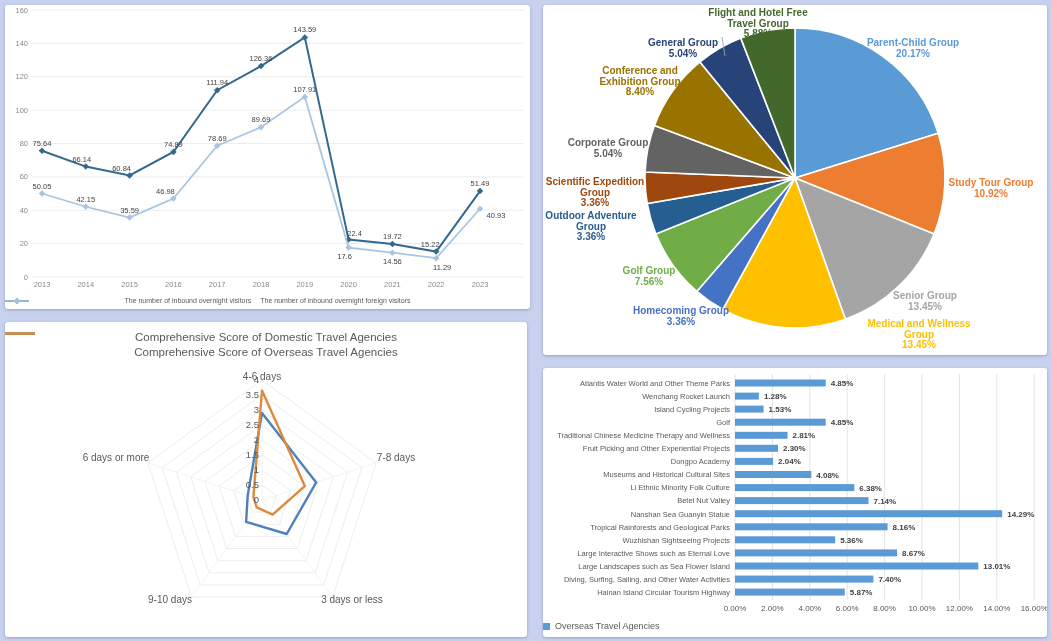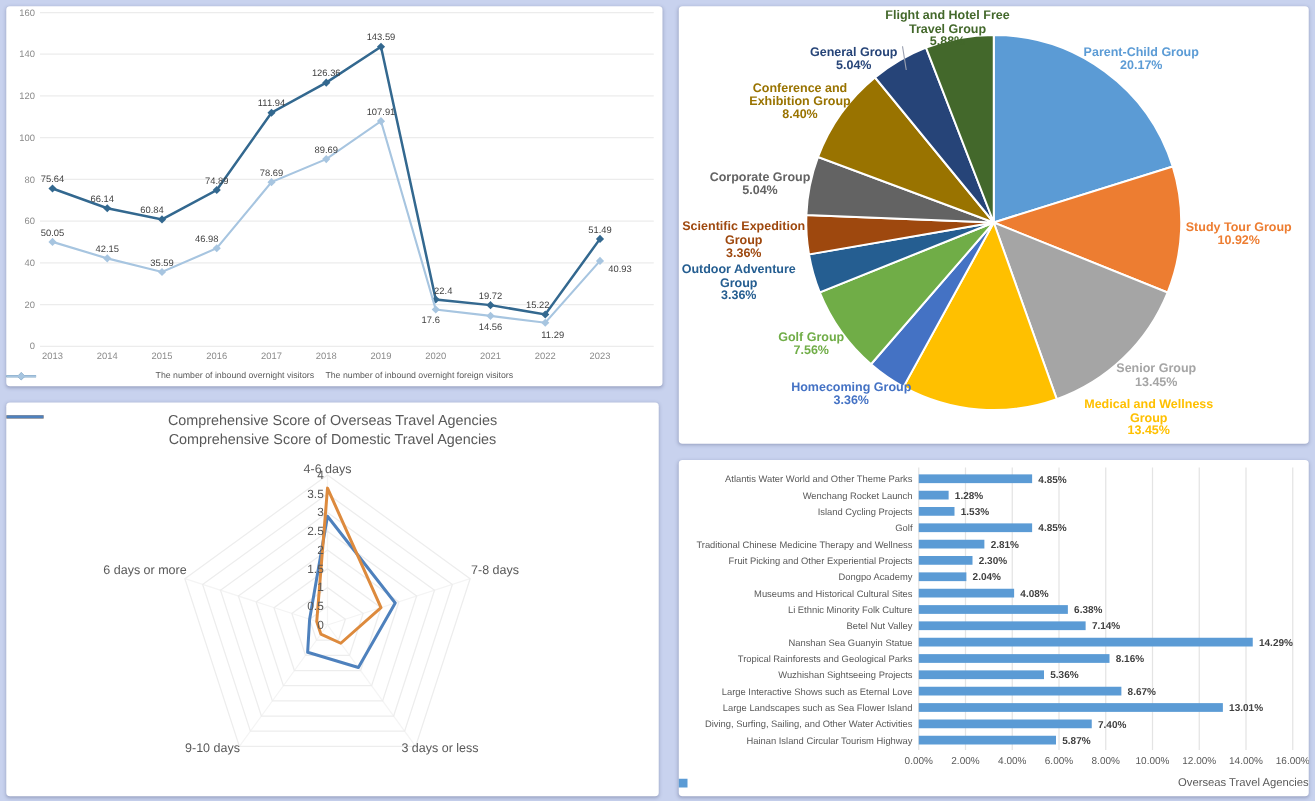--- a/index.html
+++ b/index.html
@@ -33,21 +33,21 @@
     align-items:center;gap:3px;font-size:11.5px;color:#595959;}
   .rt{font-size:9.5px;fill:#595959;}
   #radar-labels{position:absolute;inset:0;}
   .rax{position:absolute;transform:translate(-50%,-50%);font-size:10px;color:#595959;white-space:nowrap;}
 
   
   .bt{font-size:8px;fill:#595959;}
   .bc{font-size:7.5px;fill:#595959;}
   .bv{font-size:8px;font-weight:600;fill:#3f3f3f;}
   .bar-legend{position:absolute;left:0;right:0;bottom:6px;display:flex;
-    justify-content:space-between;align-items:center;gap:5px;font-size:9px;color:#595959;}
+    justify-content:flex-start;align-items:center;gap:5px;font-size:9px;color:#595959;}
   .bar-legend .sq{width:7px;height:7px;}
 </style>
 </head>
 <body>
 
 <div class="card" id="card-line">
   <svg id="line-svg" width="525" height="304" viewBox="0 0 525 304">
       <line x1="27" y1="272" x2="518" y2="272" stroke="#ececec" stroke-width="1"></line>
       <text x="23" y="274.5" text-anchor="end" class="ax">0</text>
       <line x1="27" y1="238.625" x2="518" y2="238.625" stroke="#ececec" stroke-width="1"></line>
@@ -238,29 +238,29 @@
       <text x="254" y="136" text-anchor="end" class="rt">1.5</text>
       <text x="254" y="121" text-anchor="end" class="rt">2</text>
       <text x="254" y="106" text-anchor="end" class="rt">2.5</text>
       <text x="254" y="91" text-anchor="end" class="rt">3</text>
       <text x="254" y="76" text-anchor="end" class="rt">3.5</text>
       <text x="254" y="61" text-anchor="end" class="rt">4</text>
     </svg>
   <div class="radar-legend">
     <span class="legend-item">
       <svg width="30" height="5">
+        <line id="rl1" x1="0" y1="2.5" x2="30" y2="2.5" stroke-width="2.6" stroke="#4e81bd"></line>
+      </svg>
+      <span>Comprehensive Score of Domestic Travel Agencies</span>
+    </span>
+    <span class="legend-item">
+      <svg width="30" height="5">
         <line id="rl2" x1="0" y1="2.5" x2="30" y2="2.5" stroke-width="2.6" stroke="#dd8a3d"></line>
       </svg>
       <span>Comprehensive Score of Overseas Travel Agencies</span>
-    </span>
-    <span class="legend-item">
-      <svg width="30" height="5">
-        <line id="rl1" x1="0" y1="2.5" x2="30" y2="2.5" stroke-width="2.6" stroke="#4e81bd"></line>
-      </svg>
-      <span>Comprehensive Score of Domestic Travel Agencies</span>
     </span>
   </div>
   <div id="radar-labels">
       <div class="rax" style="left: 257px; top: 54px;">4-6 days</div>
       <div class="rax" style="left: 391px; top: 135px;">7-8 days</div>
       <div class="rax" style="left: 347px; top: 277px;">3 days or less</div>
       <div class="rax" style="left: 165px; top: 277px; text-align: center;">9-10 days</div>
       <div class="rax" style="left: 111px; top: 135px;">6 days or more</div>
     </div>
 </div>

